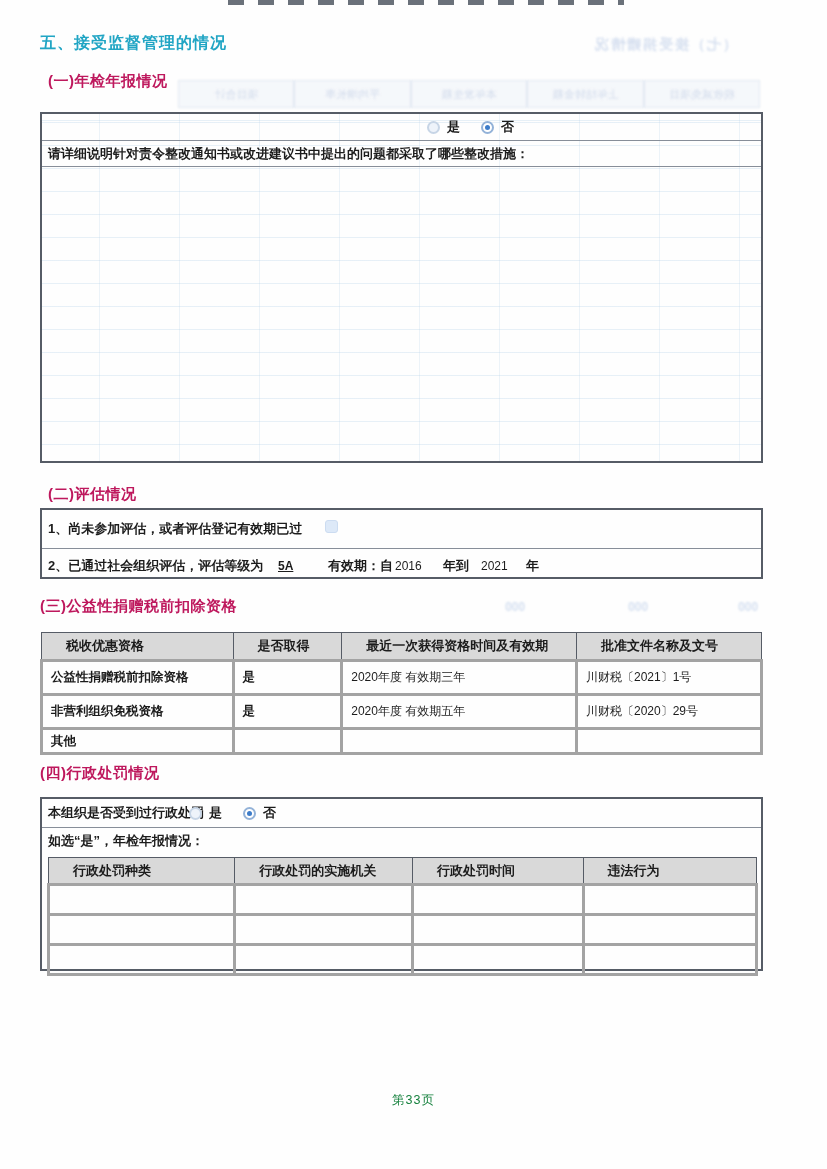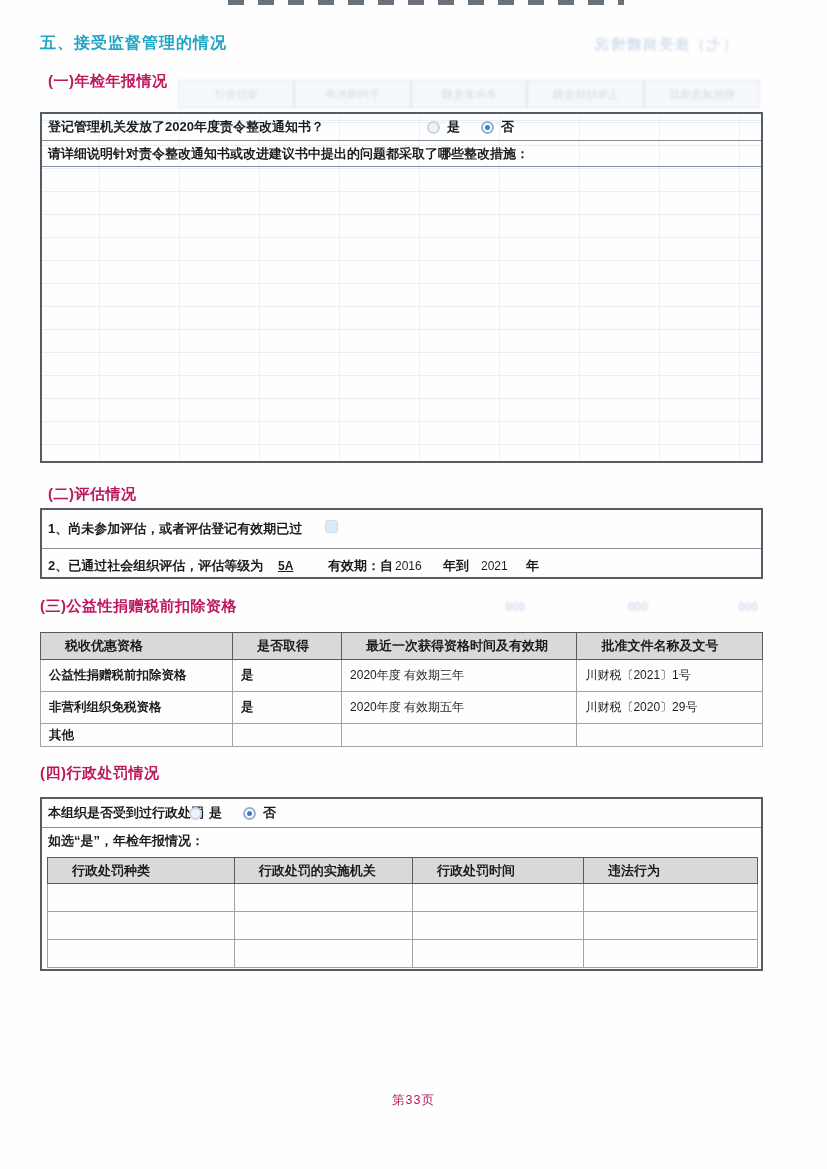--- a/index.html
+++ b/index.html
@@ -79,35 +79,35 @@
   
   .tbl{
     position:absolute;border-collapse:collapse;table-layout:fixed;
     font-size:12.5px;background:transparent;
   }
   .tbl th{
     background:#d9d9d9;font-size:13px;font-weight:bold;text-align:left;
     padding:0 24px;border:1px solid #565c66;white-space:nowrap;
   }
   .tbl td{
-    border:1px solid #a3a3a3;padding:0 8px;font-size:12px;
+    border:3px solid #a3a3a3;padding:0 8px;font-size:12px;
     white-space:nowrap;overflow:hidden;
   }
   .tbl .lbl{font-weight:bold;font-size:12.5px;}
   #table3{left:40px;top:632px;width:723px;}
   #table3 th{height:26px;}
   #table3 .r1 td,#table3 .r2 td{height:31px;}
   #table3 .r3 td{height:22px;}
   .inner-tbl{position:relative;margin:3px 5px 0 5px;width:711px;}
   .inner-tbl th{height:25px;}
   .inner-tbl td{height:27px;}
   
   .footer{
     position:absolute;left:0;top:1092px;width:100%;text-align:center;
-    font-size:12.5px;color:#be185d;letter-spacing:1px;
+    font-size:12.5px;color:#15803d;letter-spacing:1px;
   }
 </style>
 </head>
 <body>
 
 <div class="page">
 
   <div class="top-artifact"></div>
   <div class="ghost ghost-heading">（七）接受捐赠情况</div>
   <div class="ghost-row">
@@ -117,21 +117,20 @@
     <div class="ghost-cell">平均增长率</div>
     <div class="ghost-cell">项目合计</div>
   </div>
 
   <div class="sec-title">五、接受监督管理的情况</div>
 
   <div class="sub-heading" style="left:48px;top:72px;">(一)年检年报情况</div>
 
   <div class="box" id="box1">
     <div class="box-row" style="height:27px;">
-      <span>登记管理机关发放了2020年度责令整改通知书？</span>
       <span class="radio-group" style="left:385px;">
         <span class="radio off"></span>
         <span class="radio-label">是</span>
         <span class="radio on"></span>
         <span class="radio-label">否</span>
       </span>
     </div>
     <div class="box-row" style="height:26px;">
       <span>请详细说明针对责令整改通知书或改进建议书中提出的问题都采取了哪些整改措施：</span>
     </div>

